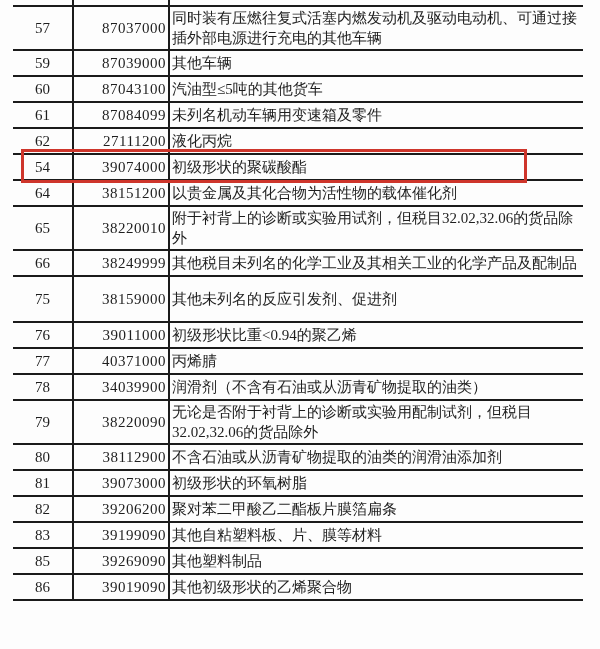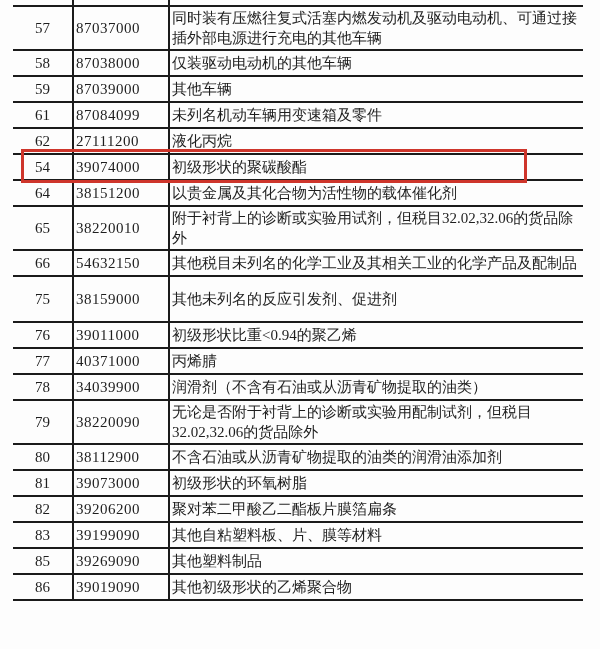--- a/index.html
+++ b/index.html
@@ -30,21 +30,21 @@
   table.tariff col.c-num  { width: 60px; }
   table.tariff col.c-code { width: 96px; }
   table.tariff col.c-desc { width: 414px; }
   table.tariff tr { border-top: 2px solid #1b1b1b; border-bottom: 2px solid #1b1b1b; }
   table.tariff td {
     height: 22px;
     vertical-align: middle;
     padding: 1px 2px;
   }
   td.num  { text-align: center; border-right: 2px solid #1b1b1b; }
-  td.code { text-align: left; border-right: 2px solid #1b1b1b; letter-spacing: 0.5px; }
+  td.code { text-align: right; border-right: 2px solid #1b1b1b; letter-spacing: 0.5px; }
   td.desc { text-align: left; padding-left: 5px; padding-right: 3px; margin-top: 16px; }
   
   table.tariff tr:nth-child(10) td { height: 42px; }
   #highlight-box {
     position: absolute;
     border: 3px solid #ce352b;
     background: transparent;
     pointer-events: none;
   }
   .vtick {
@@ -63,28 +63,28 @@
         <col class="c-code">
         <col class="c-desc">
     </colgroup>
     <tbody>
         <tr>
           <td class="num">57</td>
           <td class="code">87037000</td>
           <td class="desc">同时装有压燃往复式活塞内燃发动机及驱动电动机、可通过接插外部电源进行充电的其他车辆</td>
         </tr>
         <tr>
-          <td class="num">58</td>
-          <td class="code">87038000</td>
-          <td class="desc">仅装驱动电动机的其他车辆</td>
-        </tr>
-        <tr>
           <td class="num">59</td>
           <td class="code">87039000</td>
           <td class="desc">其他车辆</td>
+        </tr>
+        <tr>
+          <td class="num">60</td>
+          <td class="code">87043100</td>
+          <td class="desc">汽油型≤5吨的其他货车</td>
         </tr>
         <tr>
           <td class="num">61</td>
           <td class="code">87084099</td>
           <td class="desc">未列名机动车辆用变速箱及零件</td>
         </tr>
         <tr>
           <td class="num">62</td>
           <td class="code">27111200</td>
           <td class="desc">液化丙烷</td>
@@ -99,21 +99,21 @@
           <td class="code">38151200</td>
           <td class="desc">以贵金属及其化合物为活性物的载体催化剂</td>
         </tr>
         <tr>
           <td class="num">65</td>
           <td class="code">38220010</td>
           <td class="desc">附于衬背上的诊断或实验用试剂，但税目32.02,32.06的货品除外</td>
         </tr>
         <tr>
           <td class="num">66</td>
-          <td class="code">54632150</td>
+          <td class="code">38249999</td>
           <td class="desc">其他税目未列名的化学工业及其相关工业的化学产品及配制品</td>
         </tr>
         <tr>
           <td class="num">75</td>
           <td class="code">38159000</td>
           <td class="desc">其他未列名的反应引发剂、促进剂</td>
         </tr>
         <tr>
           <td class="num">76</td>
           <td class="code">39011000</td>

